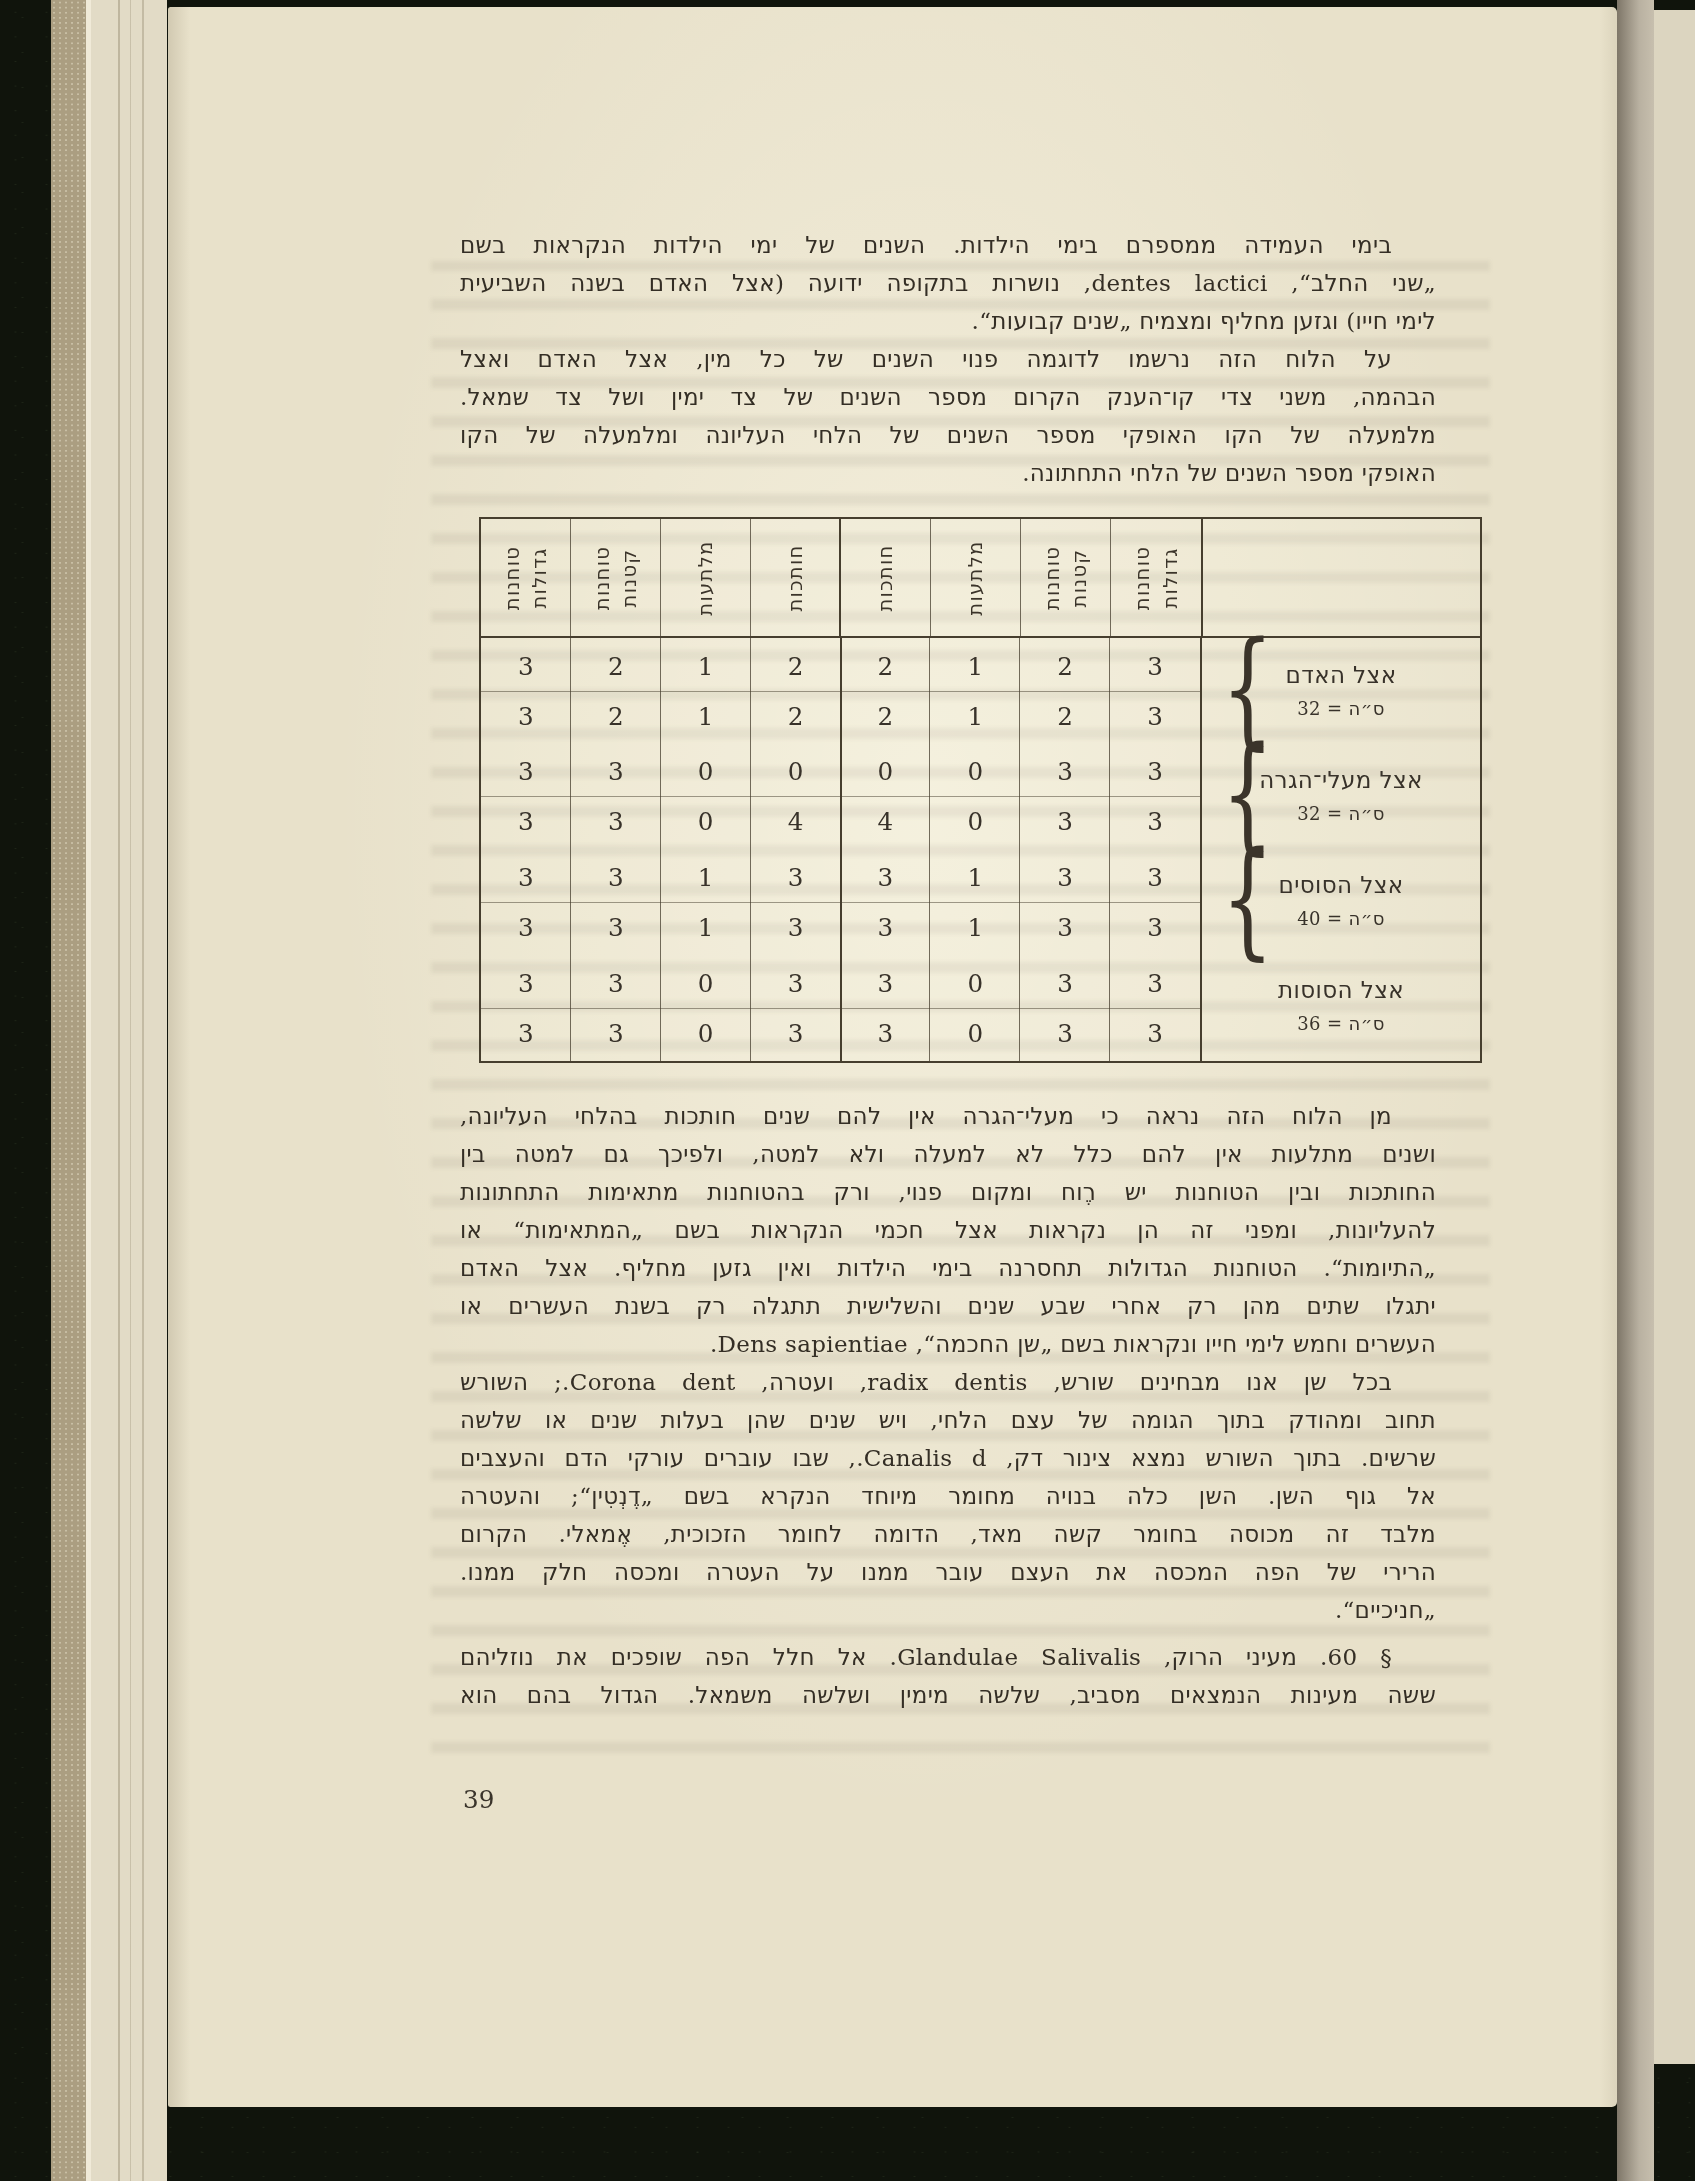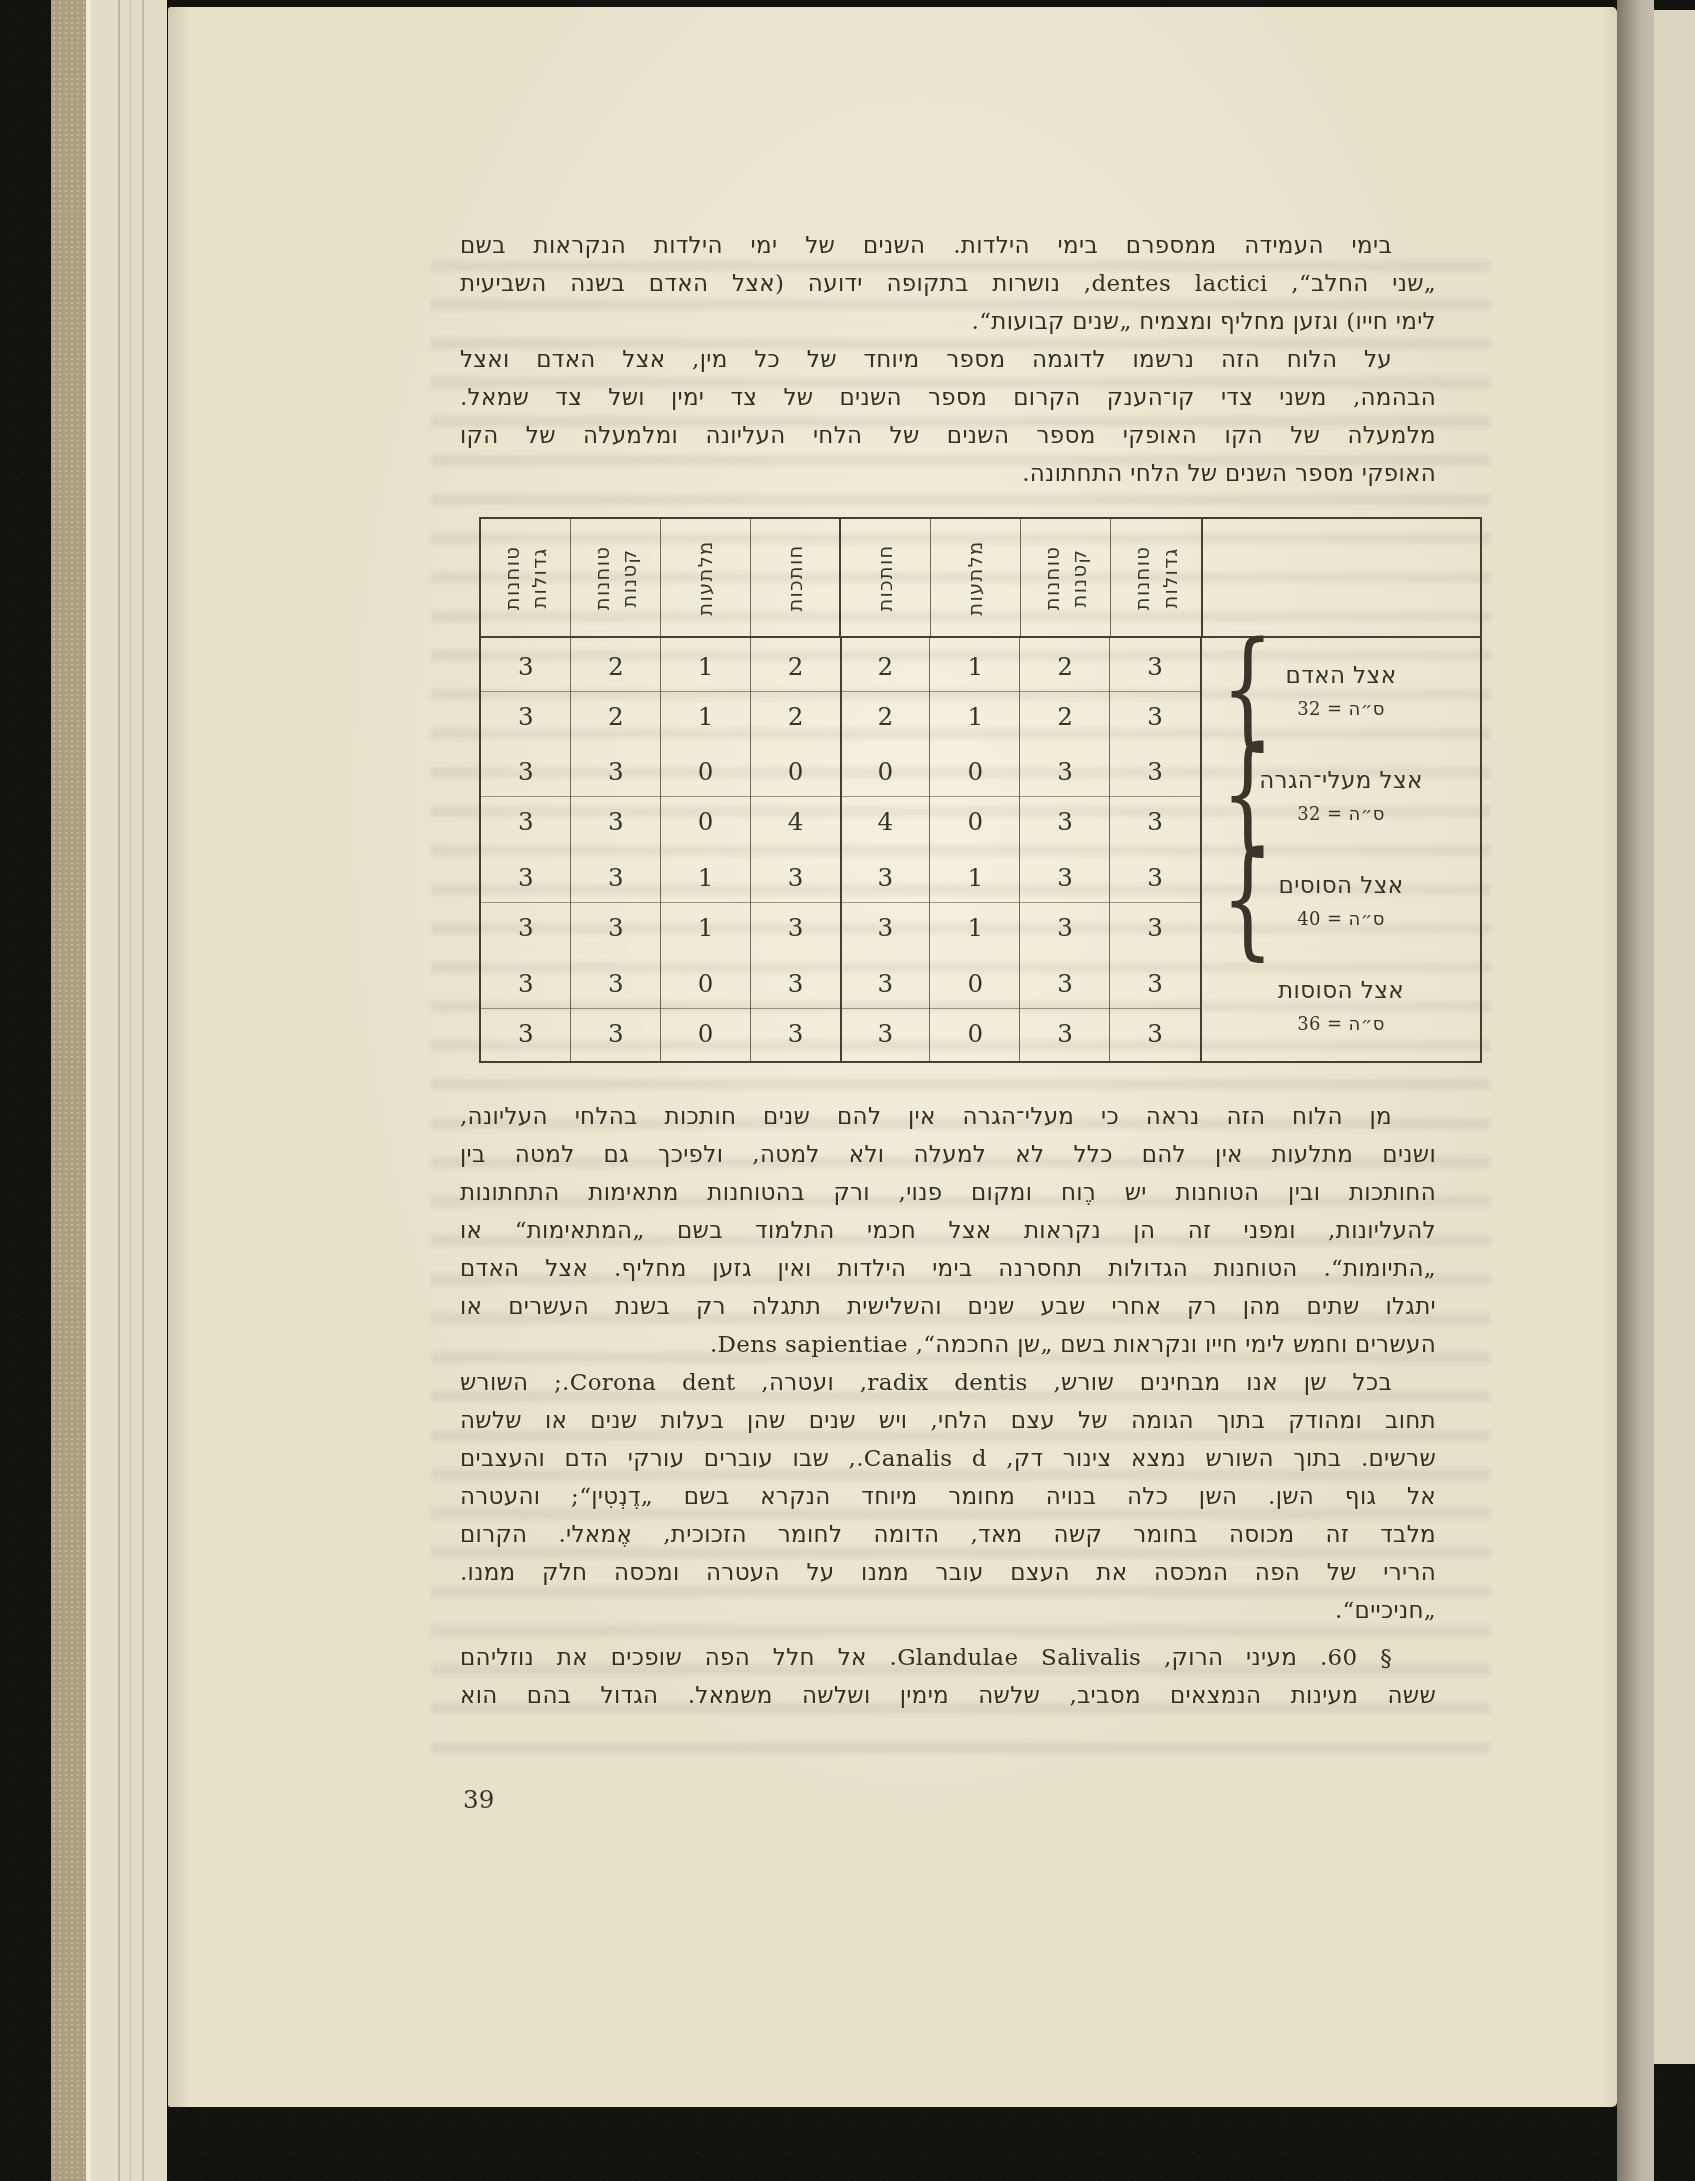--- a/index.html
+++ b/index.html
@@ -117,21 +117,21 @@
     <div class="ghost"></div>
 
     <div class="text-col">
       <div id="before-table">
           <div class="para">
             <div class="line indent">בימי העמידה ממספרם בימי הילדות. השנים של ימי הילדות הנקראות בשם</div>
             <div class="line">„שני החלב“, dentes lactici, נושרות בתקופה ידועה (אצל האדם בשנה השביעית</div>
             <div class="line last">לימי חייו) וגזען מחליף ומצמיח „שנים קבועות“.</div>
           </div>
           <div class="para">
-            <div class="line indent">על הלוח הזה נרשמו לדוגמה מספר מיוחד של כל מין, אצל האדם ואצל</div>
+            <div class="line indent">על הלוח הזה נרשמו לדוגמה פנוי השנים של כל מין, אצל האדם ואצל</div>
             <div class="line">הבהמה, משני צדי קו־הענק הקרום מספר השנים של צד ימין ושל צד שמאל.</div>
             <div class="line">מלמעלה של הקו האופקי מספר השנים של הלחי העליונה ומלמעלה של הקו</div>
             <div class="line last">האופקי מספר השנים של הלחי התחתונה.</div>
           </div>
         </div>
       <div class="dental-table" id="dental-table">
           <div class="thead">
             <div class="hcell">
               <div class="vw">
                 <span class="vt">טוחנות</span>
@@ -305,21 +305,21 @@
                 <div class="l2">ס״ה = 36</div>
               </div>
             </div>
           </div>
         </div>
       <div id="after-table">
           <div class="para">
             <div class="line indent">מן הלוח הזה נראה כי מעלי־הגרה אין להם שנים חותכות בהלחי העליונה,</div>
             <div class="line">ושנים מתלעות אין להם כלל לא למעלה ולא למטה, ולפיכך גם למטה בין</div>
             <div class="line">החותכות ובין הטוחנות יש רֶוח ומקום פנוי, ורק בהטוחנות מתאימות התחתונות</div>
-            <div class="line">להעליונות, ומפני זה הן נקראות אצל חכמי התלמוד בשם „המתאימות“ או</div>
+            <div class="line">להעליונות, ומפני זה הן נקראות אצל חכמי הנקראות בשם „המתאימות“ או</div>
             <div class="line">„התיומות“. הטוחנות הגדולות תחסרנה בימי הילדות ואין גזען מחליף. אצל האדם</div>
             <div class="line">יתגלו שתים מהן רק אחרי שבע שנים והשלישית תתגלה רק בשנת העשרים או</div>
             <div class="line last">העשרים וחמש לימי חייו ונקראות בשם „שן החכמה“, Dens sapientiae.</div>
           </div>
           <div class="para">
             <div class="line indent">בכל שן אנו מבחינים שורש, radix dentis, ועטרה, Corona dent.; השורש</div>
             <div class="line">תחוב ומהודק בתוך הגומה של עצם הלחי, ויש שנים שהן בעלות שנים או שלשה</div>
             <div class="line">שרשים. בתוך השורש נמצא צינור דק, Canalis d., שבו עוברים עורקי הדם והעצבים</div>
             <div class="line">אל גוף השן. השן כלה בנויה מחומר מיוחד הנקרא בשם „דֶנְטִין“; והעטרה</div>
             <div class="line">מלבד זה מכוסה בחומר קשה מאד, הדומה לחומר הזכוכית, אֶמאלי. הקרום</div>

